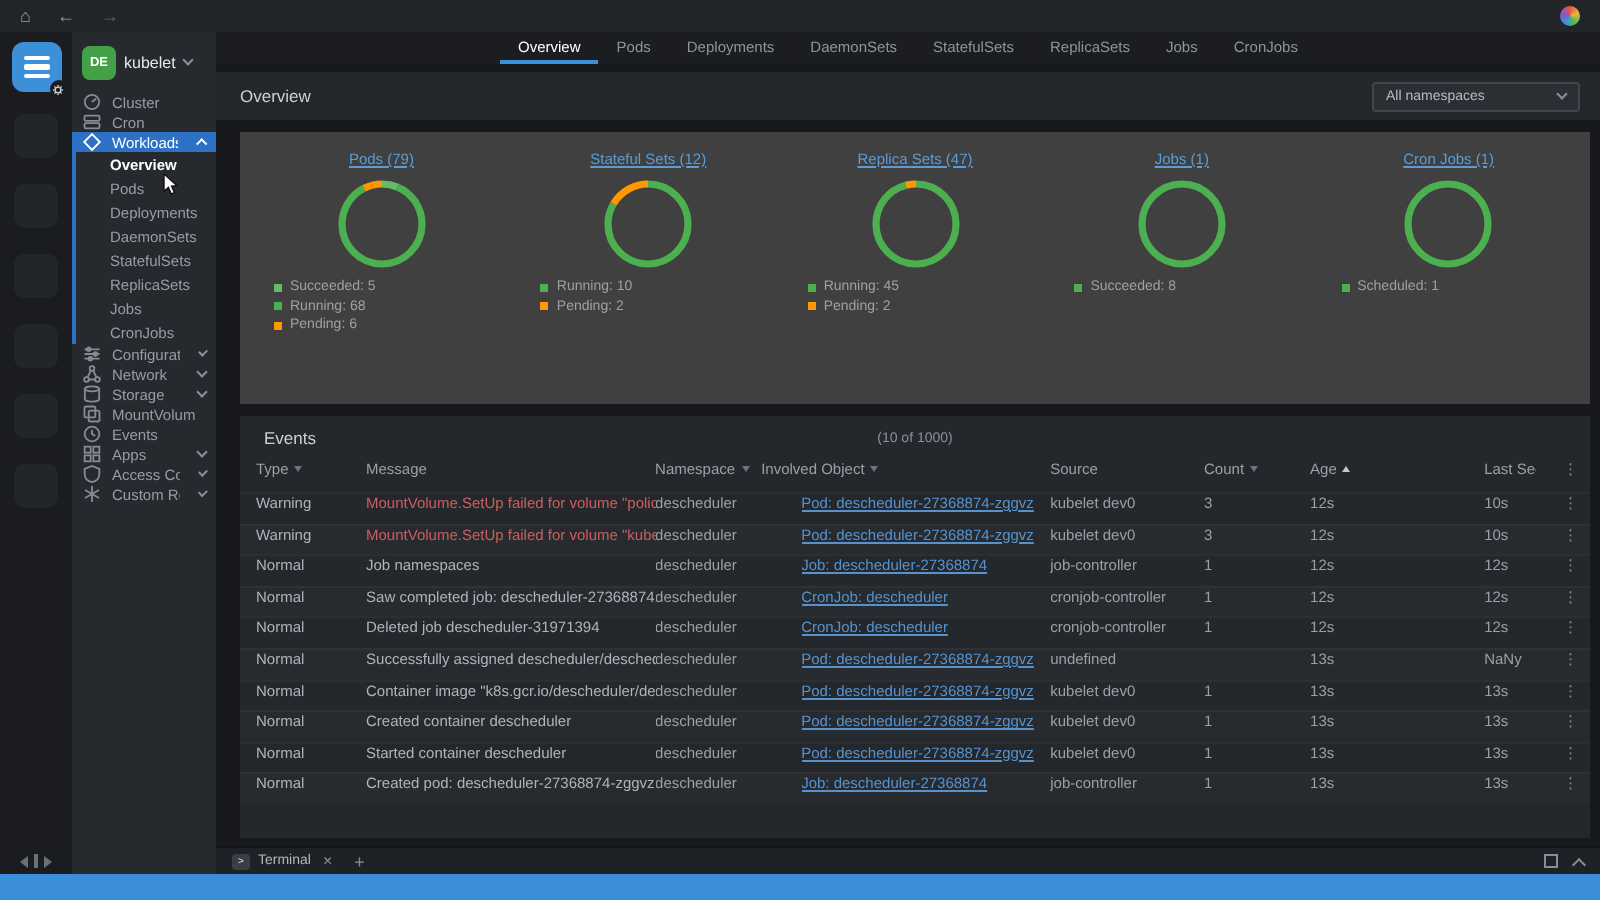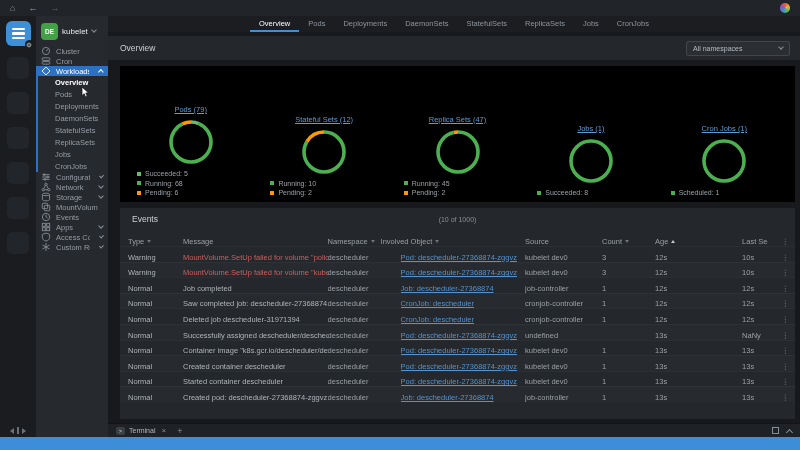--- a/index.html
+++ b/index.html
@@ -69,37 +69,37 @@
 
   .content { flex:1; display:flex; flex-direction:column; min-height:0; }
   .page-header { flex:0 0 24px; background:#24272b; margin-top:4px; display:flex;
                  align-items:center; padding:0 10px 0 12px; }
   .page-title { font-size:8.5px; color:#ccd1d6; }
   .ns-select { margin-left:auto; width:104px; height:15px; background:#2b2f34;
                border:1px solid #41464d; border-radius:2px; display:flex; align-items:center;
                padding:0 6px; font-size:7px; color:#b6bcc2; }
   .ns-select .chev { margin-left:auto; }
 
-  .charts-panel { flex:0 0 136px; margin:6px 5px 0 12px; background:#000000;
-                  display:flex; padding:9px 4px 6px;align-items:flex-end; }
+  .charts-panel { flex:0 0 136px; margin:6px 5px 0 12px; background:#404040;
+                  display:flex; padding:9px 4px 6px; }
   .chart-col { flex:1; display:flex; flex-direction:column; align-items:center; min-width:0; }
   .chart-title { font-size:7.5px; color:#5a9bd8; text-decoration:underline;
                  margin-bottom:5px; white-space:nowrap; }
   .donut { margin-bottom:5px; }
   .legend { align-self:flex-start; padding-left:13px; display:flex; flex-direction:column; gap:2.5px; }
   .legend-item { display:flex; align-items:center; gap:4px; font-size:7px; color:#9aa1a8; white-space:nowrap; }
   .legend-swatch { width:4px; height:4px; flex:0 0 4px; }
 
   .events-panel { flex:1; margin:6px 5px 4px 12px; background:#24272b; display:flex;
                   flex-direction:column; min-height:0; }
   .events-header { flex:0 0 22px; display:flex; align-items:center; padding:0 12px; position:relative; }
   .events-title { font-size:8.5px; color:#ccd1d6; z-index:1; }
   .events-count { position:absolute; left:0; right:0; text-align:center; font-size:7px; color:#8a9099; }
   .etable { flex:1; display:flex; flex-direction:column; min-height:0; font-size:7.5px; overflow:hidden; }
-  .erow { display:flex; align-items:flex-end; flex:0 0 15.6px; padding:0 4px 0 8px;
+  .erow { display:flex; align-items:flex-start; flex:0 0 15.6px; padding:0 4px 0 8px;
           border-top:1px solid rgba(255,255,255,0.035); }
   .erow:nth-child(odd) { background:rgba(255,255,255,0.015); }
   .ehead { flex:0 0 16px; color:#9aa0a6; background:none !important; border-top:none; }
   .ecell { overflow:hidden; white-space:nowrap; text-overflow:ellipsis; padding-right:6px;
            display:flex; align-items:center; gap:3px; }
   .c0{flex:0 0 8.3%;} .c1{flex:0 0 21.8%;} .c2{flex:0 0 8%;} .c3{flex:0 0 21.8%;}
   .c4{flex:0 0 11.6%;} .c5{flex:0 0 8%;} .c6{flex:0 0 8%;} .c7{flex:0 0 9%;padding-left:34px;}
   .c8{flex:1; justify-content:flex-end; color:#8a9099; padding-right:2px; }
   .cell-muted { color:#9aa0a6; }
   .cell-type { color:#aeb4ba; }
@@ -491,21 +491,21 @@
                 </div>
                 <div class="ecell c4 cell-muted">kubelet dev0</div>
                 <div class="ecell c5 cell-muted">3</div>
                 <div class="ecell c6 cell-muted">12s</div>
                 <div class="ecell c7 cell-muted">10s</div>
                 <div class="ecell c8">⋮</div>
               </div>
               <div class="erow">
                 <div class="ecell c0 cell-type">Normal</div>
                 <div class="ecell c1">
-                  <span class="msg-normal">Job completed</span>
+                  <span class="msg-normal">Job namespaces</span>
                 </div>
                 <div class="ecell c2 cell-muted">descheduler</div>
                 <div class="ecell c3">
                   <a class="obj-link">Job: descheduler-27368874</a>
                 </div>
                 <div class="ecell c4 cell-muted">job-controller</div>
                 <div class="ecell c5 cell-muted">1</div>
                 <div class="ecell c6 cell-muted">12s</div>
                 <div class="ecell c7 cell-muted">12s</div>
                 <div class="ecell c8">⋮</div>

